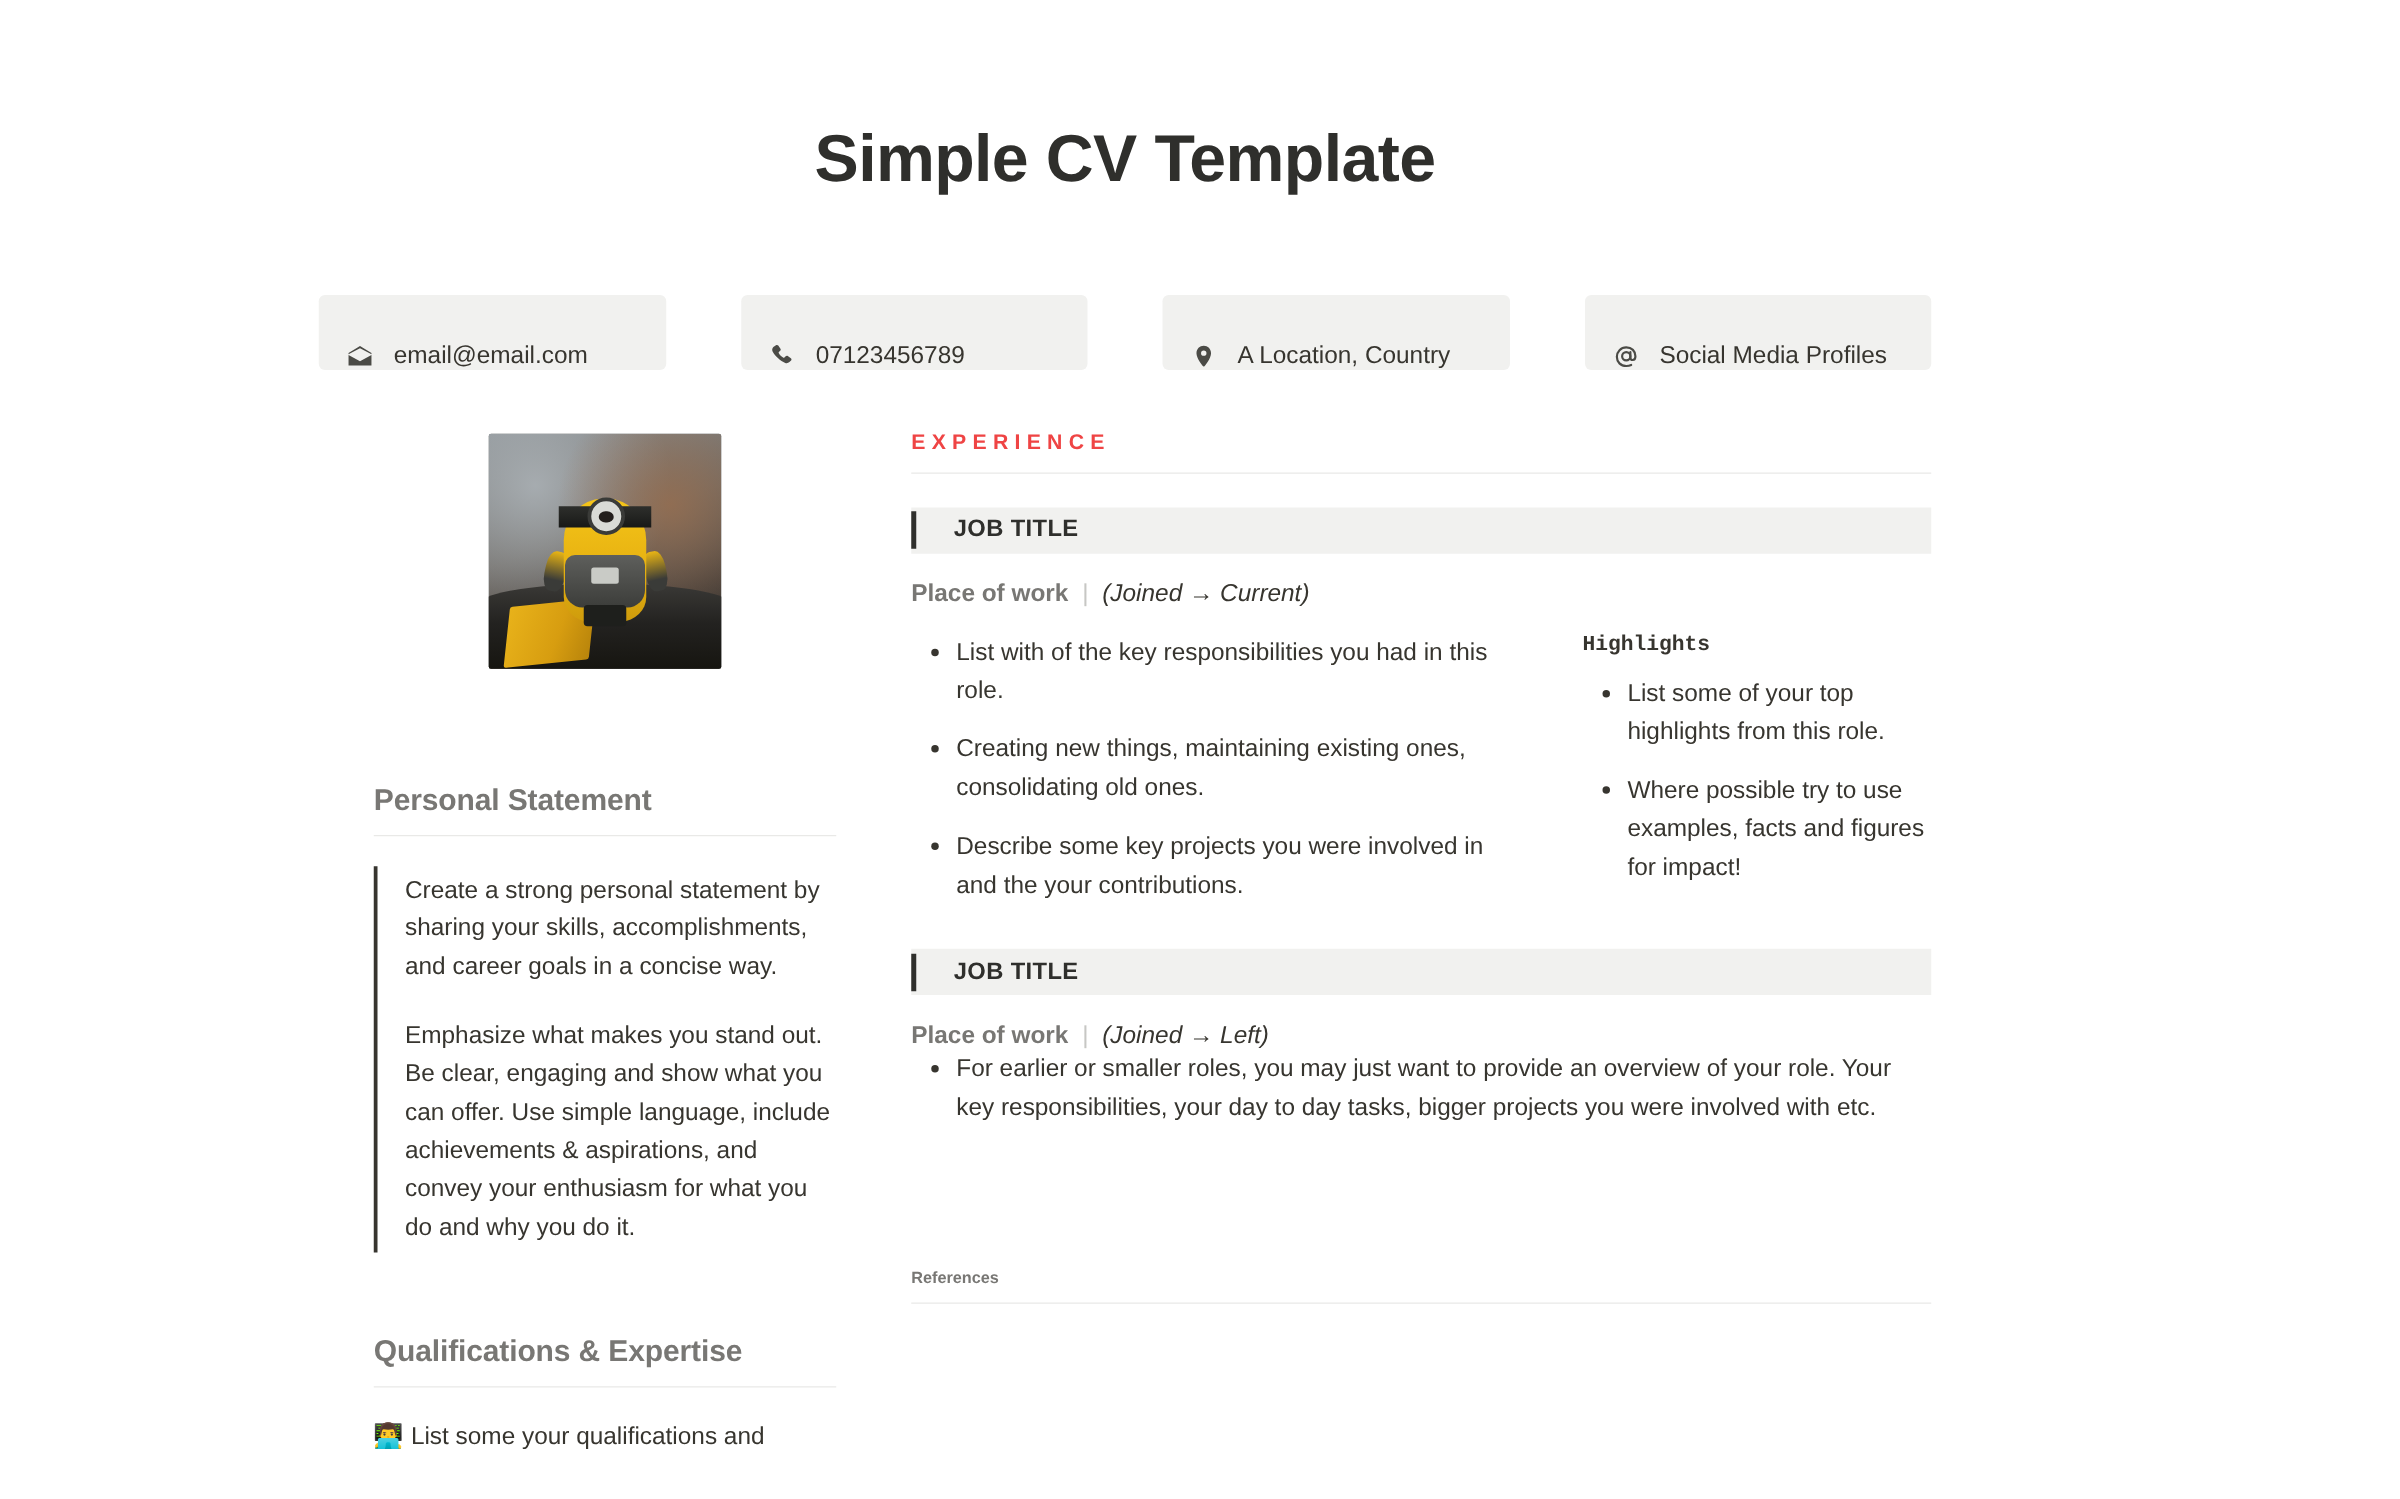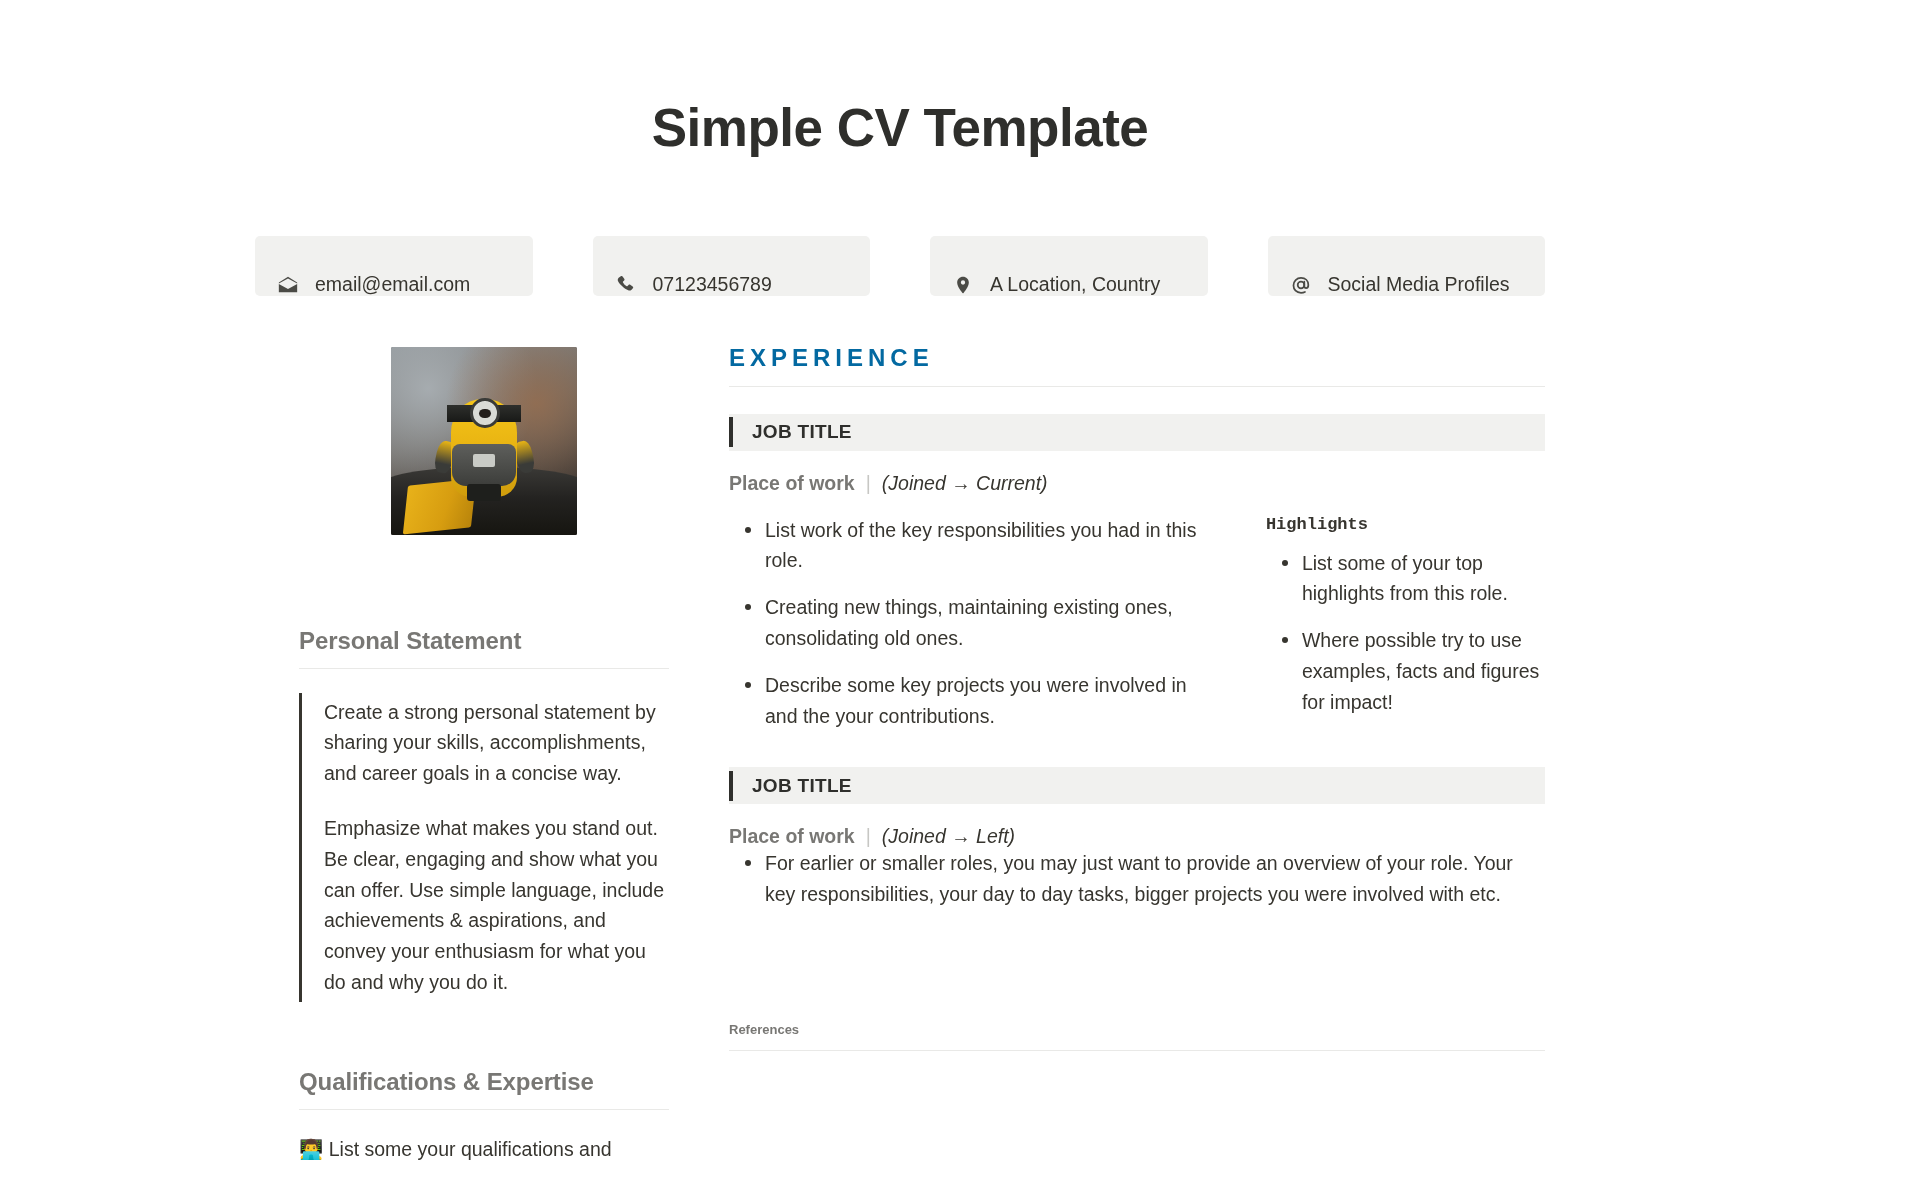--- a/index.html
+++ b/index.html
@@ -238,23 +238,23 @@
     font-size: 19.5px;
     line-height: 1.58;
     color: #37352f;
   }
   .emoji { font-family: "DejaVu Sans", sans-serif; }
 
   
   .exp-heading {
     margin: 0;
     padding: 0 0 14px 0;
-    font-size: 24px;
-    font-weight: bold;
-    color: #0369a1;
+    font-size: 17px;
+    font-weight: bold;
+    color: #ef4444;
     letter-spacing: 5px;
   }
 
   .job-bar {
     margin-top: 27px;
     background: #f1f1ef;
     display: flex;
     align-items: center;
     height: 37px;
     padding-left: 0;
@@ -263,21 +263,21 @@
     width: 4px;
     height: 30px;
     background: #2f2f2c;
     flex: none;
   }
   .job-title {
     font-size: 19px;
     font-weight: bold;
     color: #2f2f2c;
     letter-spacing: 0.3px;
-    padding-left: 19px;
+    padding-left: 30px;
   }
 
   .job-meta {
     margin: 21px 0 0 0;
     font-size: 19.5px;
     color: #37352f;
     display: flex;
     align-items: center;
     gap: 0;
   }
@@ -453,21 +453,21 @@
         </div>
         <div class="job-meta">
           <span class="job-place">Place of work</span>
           <span class="job-sep">|</span>
           <span class="job-dates">(Joined → Current)</span>
         </div>
 
         <div class="job-grid">
           <div class="col-a">
             <ul class="bullets">
-              <li>List work of the key responsibilities you had in this role.</li>
+              <li>List with of the key responsibilities you had in this role.</li>
               <li>Creating new things, maintaining existing ones, consolidating old ones.</li>
               <li>Describe some key projects you were involved in and the your contributions.</li>
             </ul>
           </div>
           <div class="col-b">
             <p class="highlights-title">Highlights</p>
             <ul class="bullets">
               <li>List some of your top highlights from this role.</li>
               <li>Where possible try to use examples, facts and figures for impact!</li>
             </ul>

